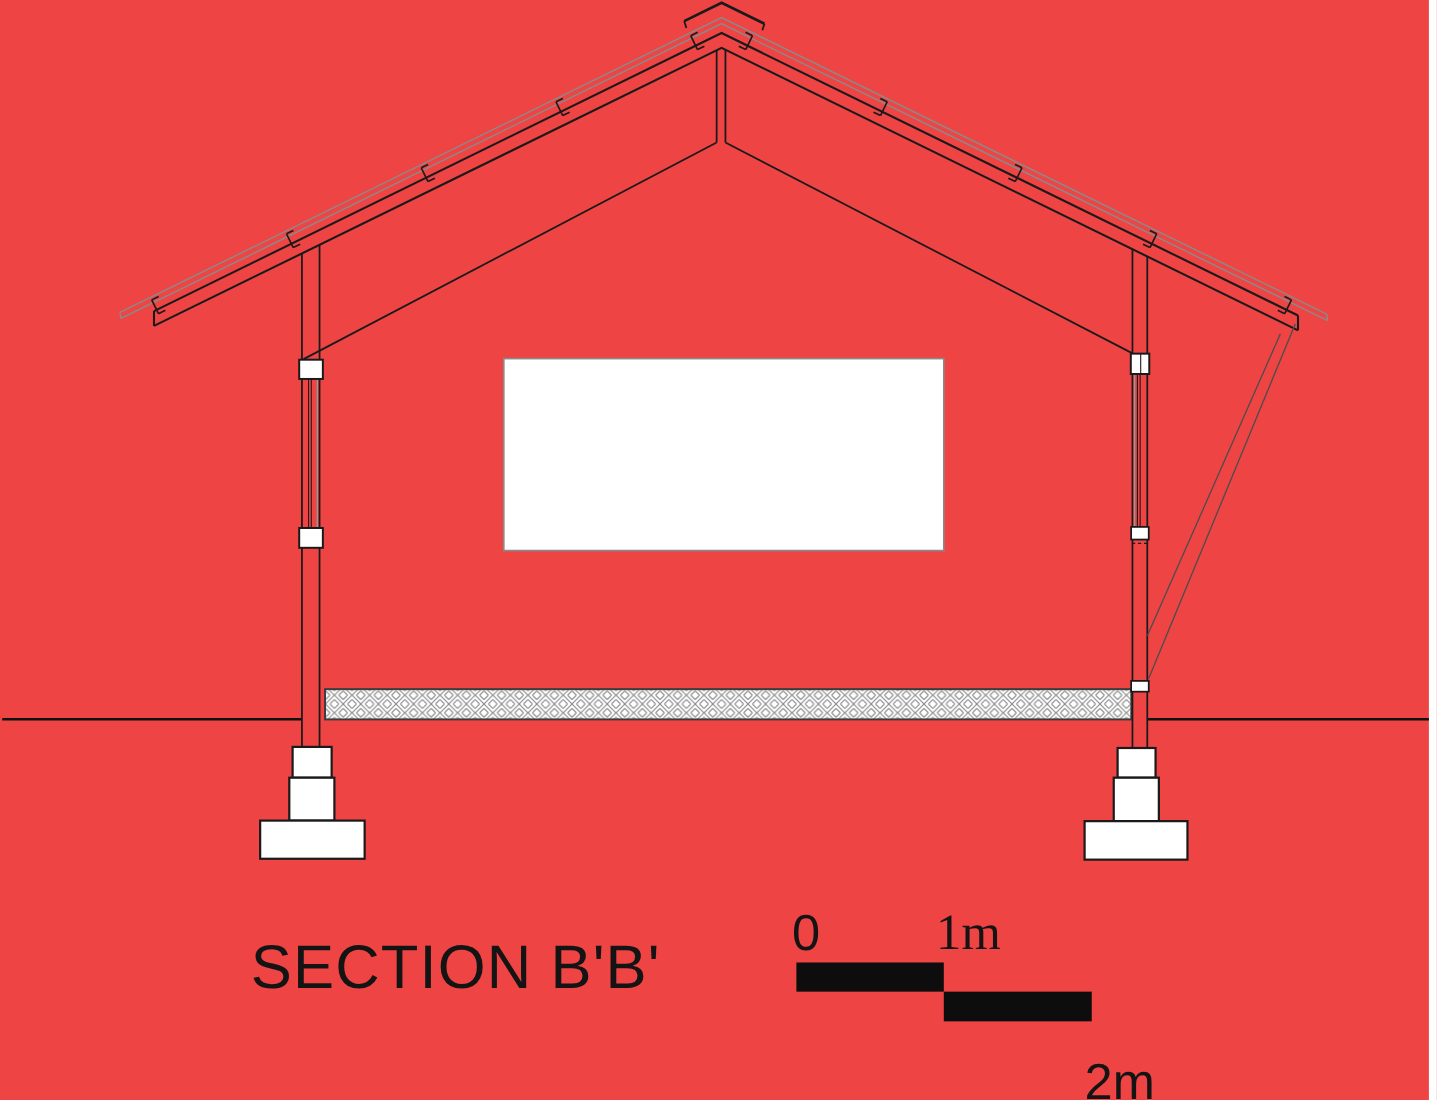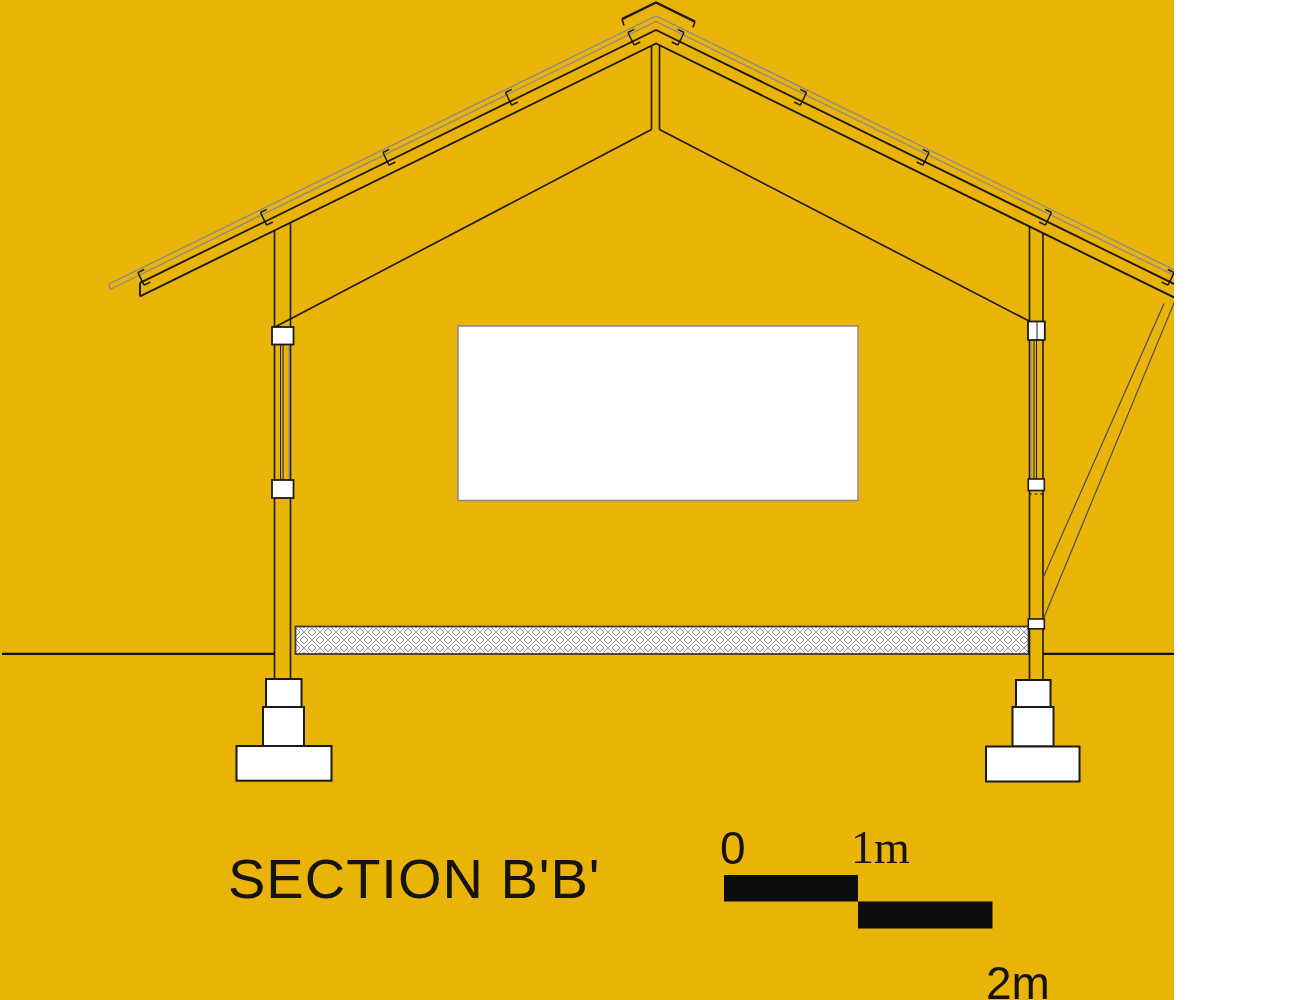--- a/index.html
+++ b/index.html
@@ -1,19 +1,19 @@
 <!DOCTYPE html>
 <html><head>
 <meta charset="utf-8">
 <style>
   html,body{margin:0;padding:0;background:#ffffff;}
   #stage{
     position:relative;
-    width:1174px;height:1000px;
-    background:#eab308;
+    width:1299px;height:1000px;
+    background:#ef4444;
     overflow:hidden;
     font-family:"Liberation Sans", sans-serif;
   }
   #stage svg{position:absolute;left:0;top:0;}
   .lbl{
     position:absolute;
     color:#141414;
     line-height:1;
     white-space:nowrap;
     user-select:none;

